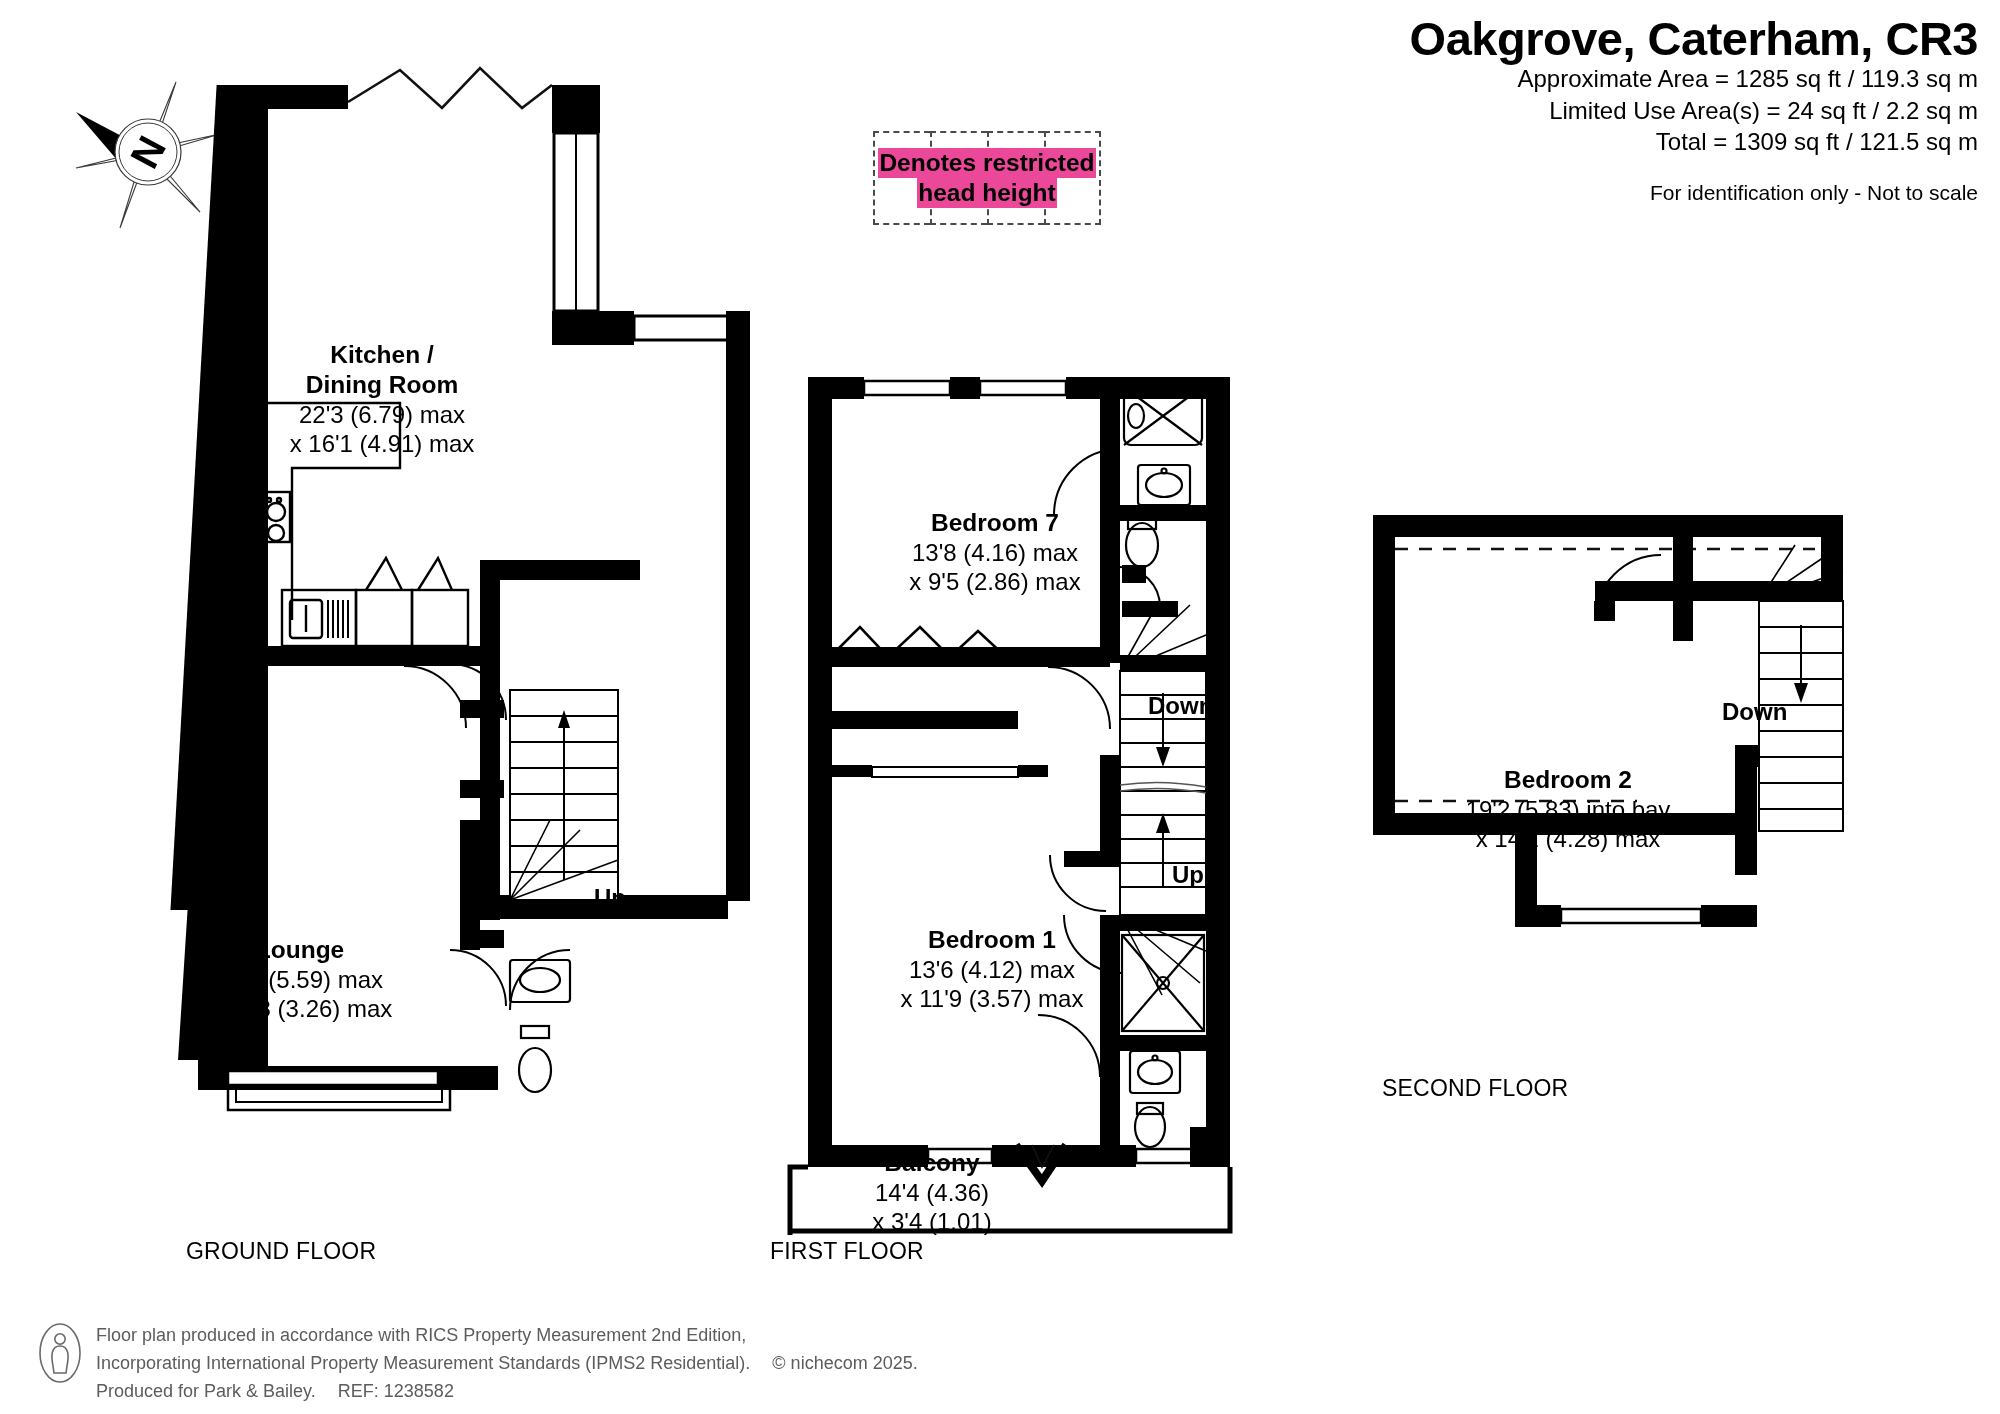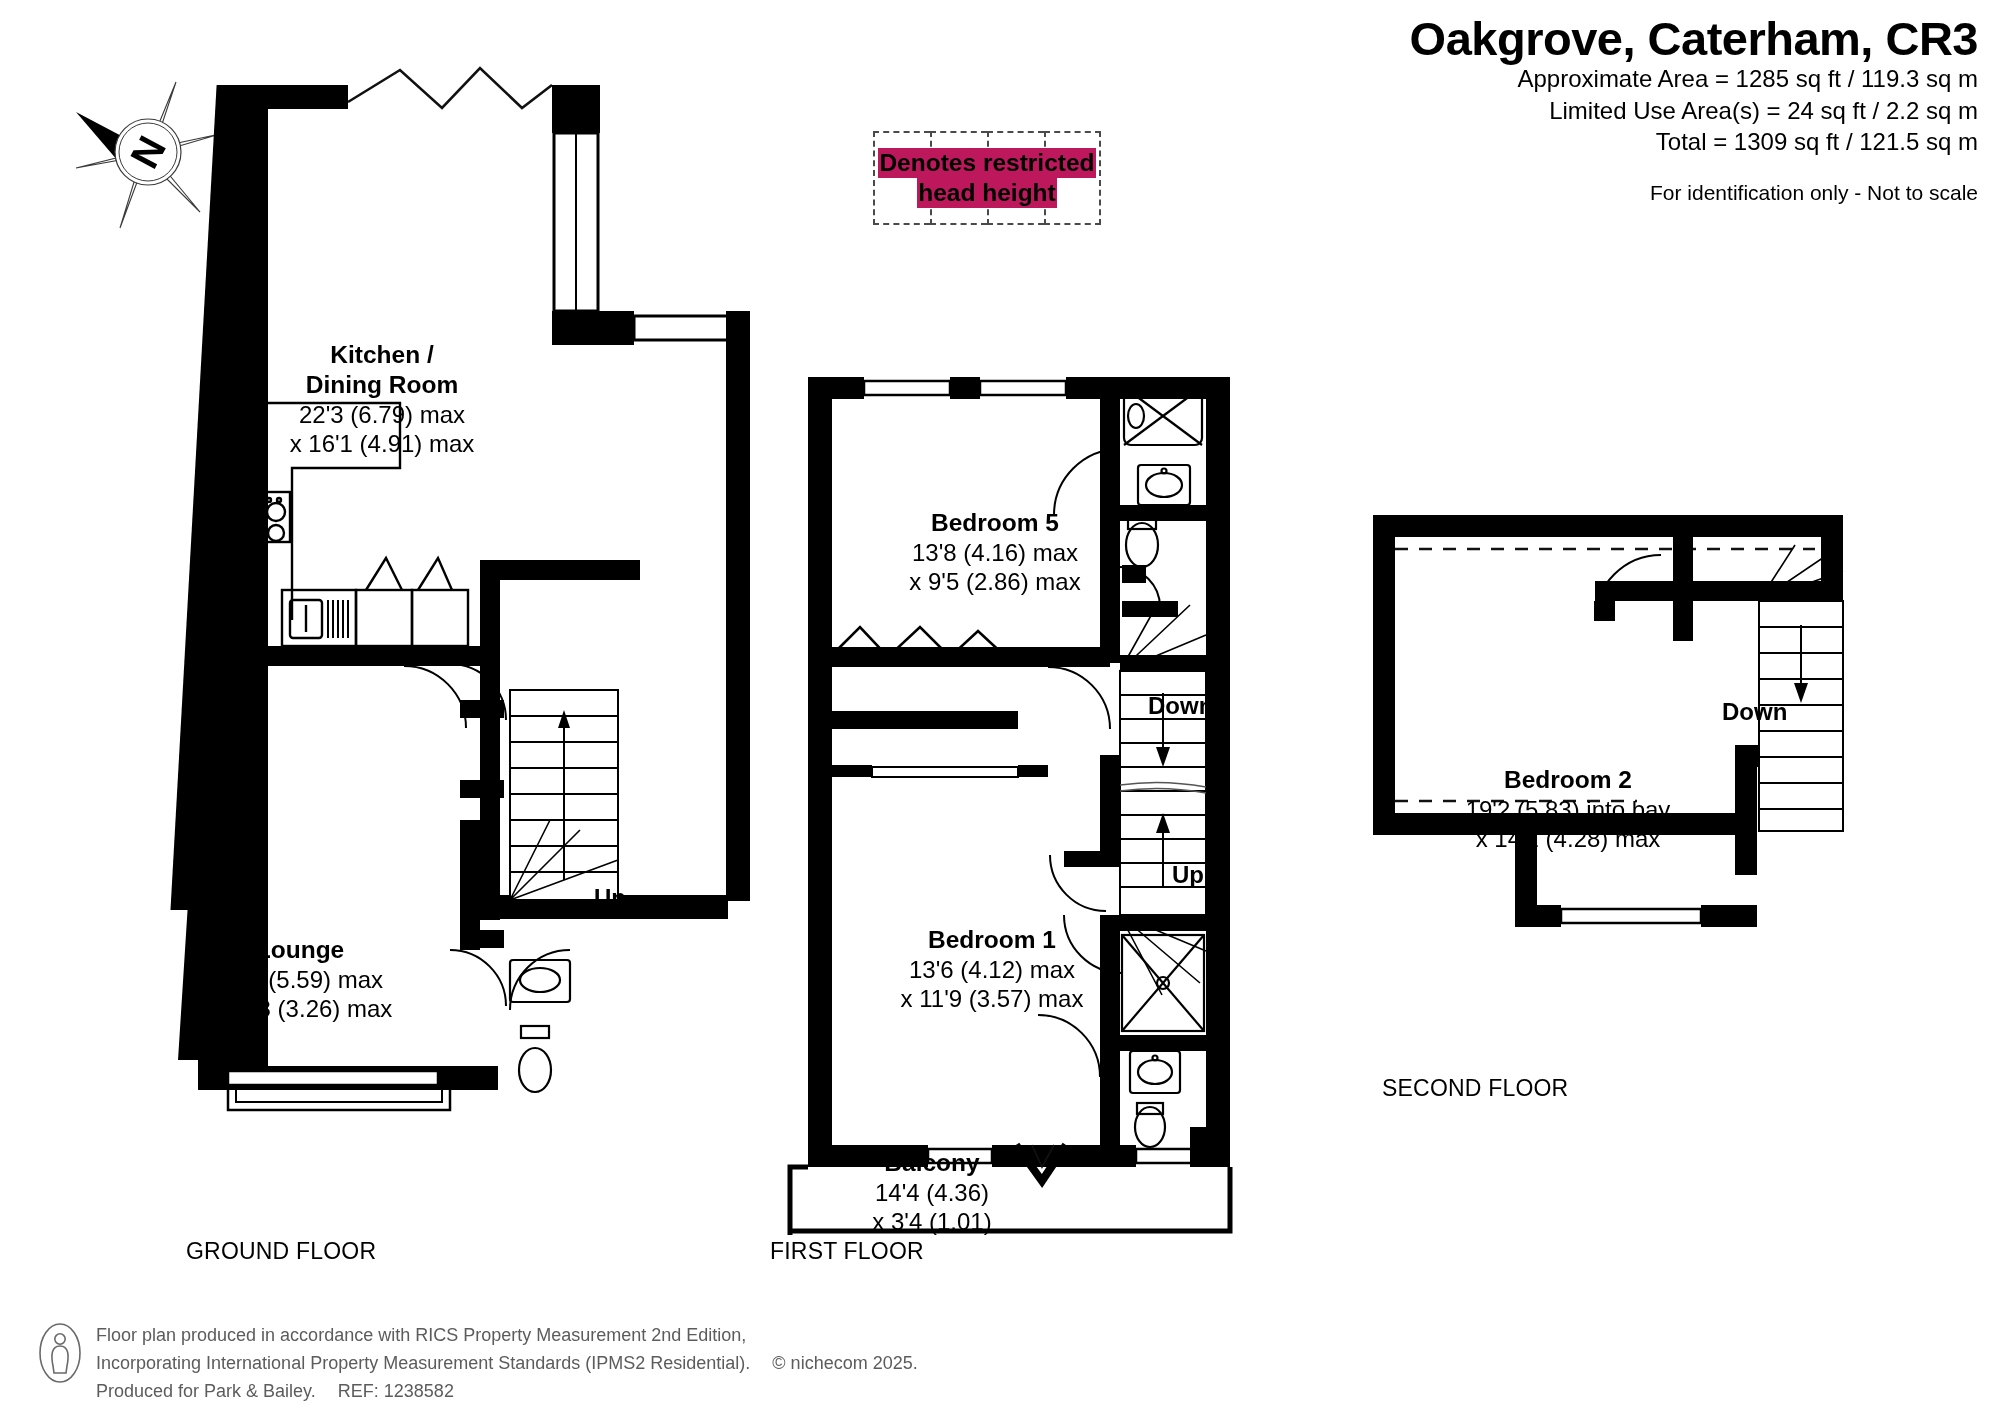--- a/index.html
+++ b/index.html
@@ -72,21 +72,21 @@
     display: flex;
     flex-direction: column;
     align-items: center;
     justify-content: center;
     font-size: 24.5px;
     font-weight: bold;
     line-height: 1.22;
     text-align: center;
   }
   .legend .legend-text span {
-    background: #be185d;
+    background: #ec4899;
     padding: 0 1px;
   }
 
   
   .room-label {
     position: absolute;
     text-align: center;
     line-height: 1.22;
     white-space: nowrap;
   }
@@ -414,21 +414,21 @@
 
       <line x1="393" y1="532" x2="393" y2="470" stroke="#000000" stroke-width="2"></line>
       <polygon points="393,458 386,478 400,478" fill="#000000"></polygon>
 
       <path d="M350 316 L420 250 M350 316 L436 280 M350 316 L388 248" fill="none" stroke="#000000" stroke-width="1.6"></path>
       <path d="M350 560 L430 628 M350 560 L436 596 M350 560 L392 640" fill="none" stroke="#000000" stroke-width="1.6"></path>
     </g>
   </svg>
 
   <div class="room-label" style="left:875px;top:508px;width:240px;">
-    <span class="nm">Bedroom 5</span>
+    <span class="nm">Bedroom 7</span>
     <span class="dim">13'8 (4.16) max</span>
     <span class="dim">x 9'5 (2.86) max</span>
   </div>
 
   <div class="room-label" style="left:872px;top:925px;width:240px;">
     <span class="nm">Bedroom 1</span>
     <span class="dim">13'6 (4.12) max</span>
     <span class="dim">x 11'9 (3.57) max</span>
   </div>
 

